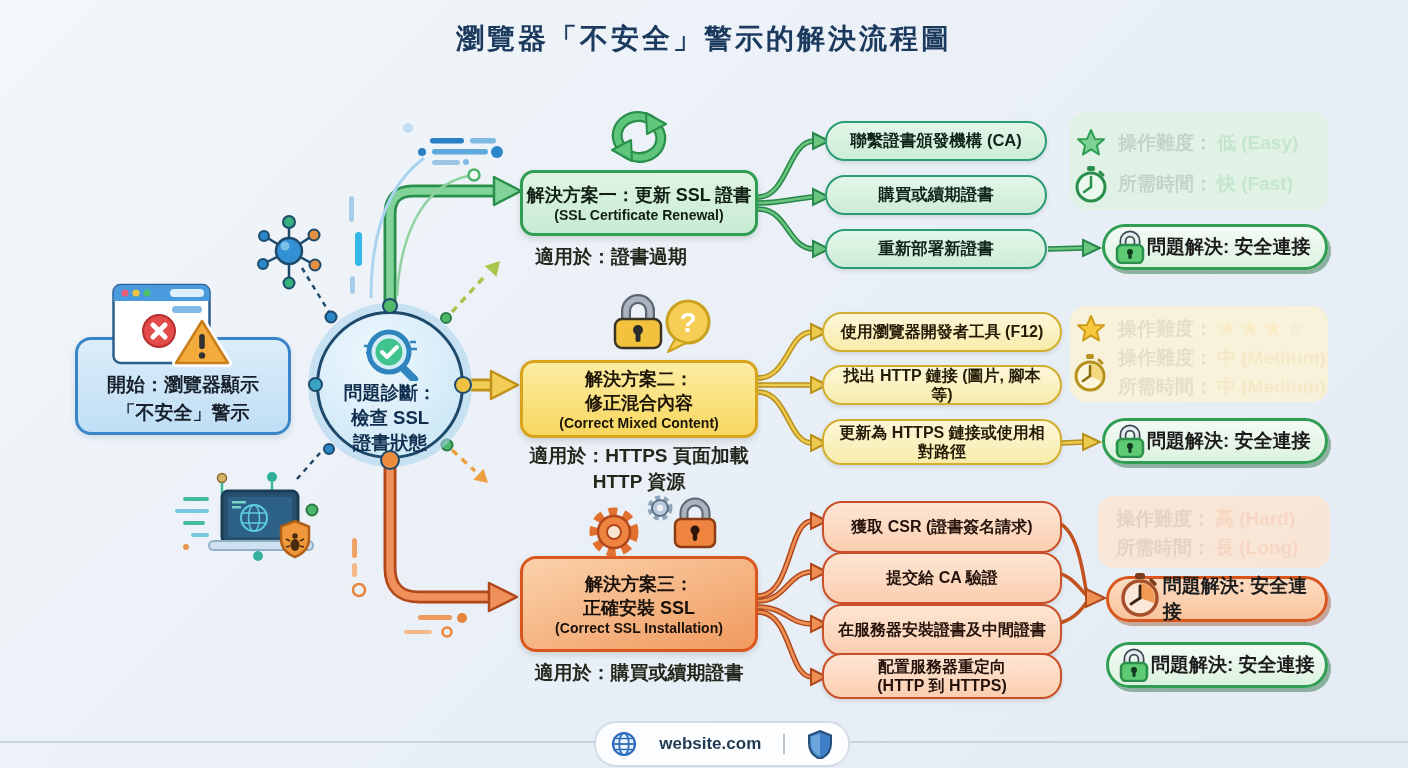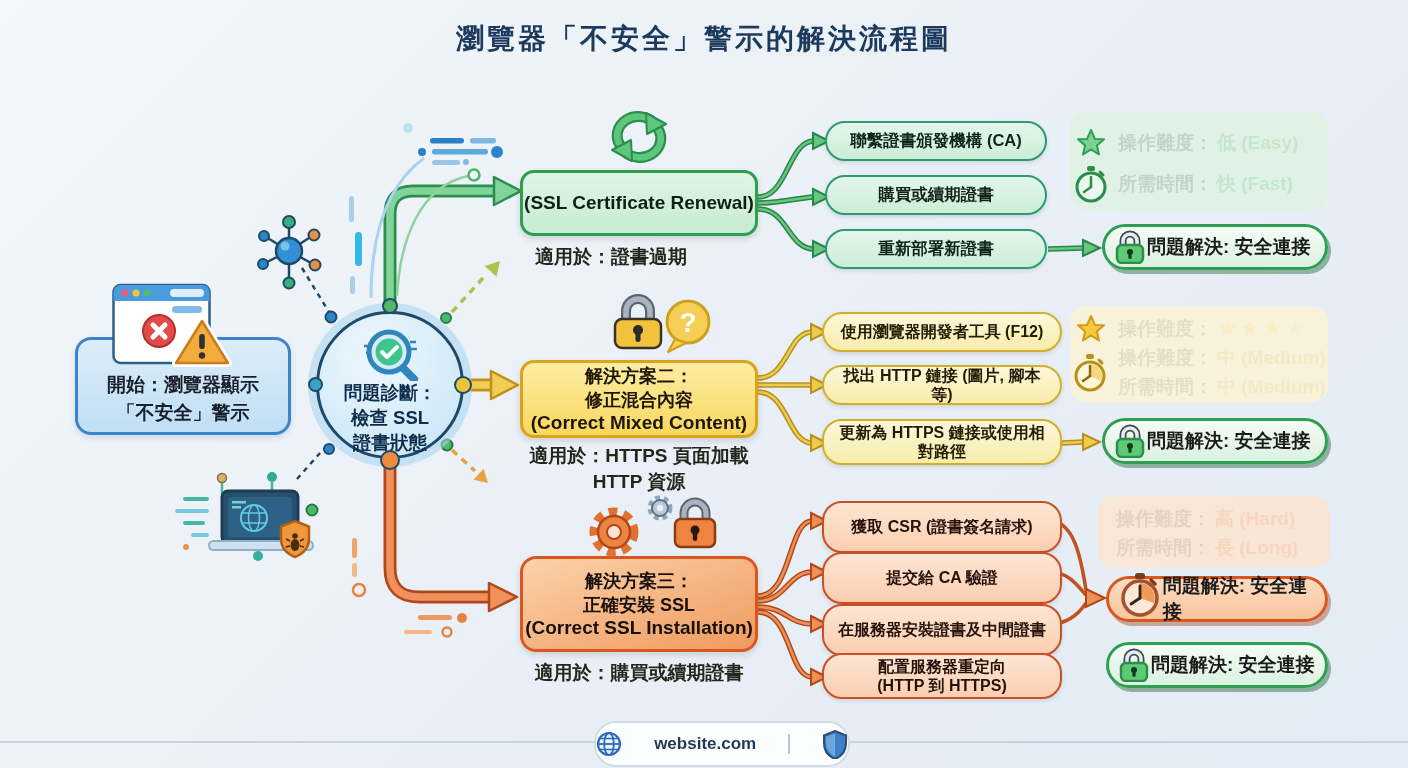--- a/index.html
+++ b/index.html
@@ -38,21 +38,21 @@
   }
   .conn-dot{border-radius:50%;z-index:3;border:2.5px solid #1d4a6b;box-sizing:border-box;}
   .sol-box{
     left:520px;width:238px;box-shadow:0 3px 6px rgba(60,80,60,.18);
     border-radius:14px;
   }
   .sol1{top:170px;height:66px;background:linear-gradient(180deg,#e0f4e4,#c7ebd2);border:3px solid #2f9e53;color:#101f14;}
   .sol2{top:360px;height:78px;background:linear-gradient(180deg,#fdeda3,#f8d75f);border:3px solid #d9a41d;color:#1d1505;}
   .sol3{top:556px;height:96px;background:linear-gradient(160deg,#fbd2ab,#f09a5e);border:3px solid #d9571e;color:#18100a;border-radius:16px;}
   .sol-t1{font-size:18px;white-space:nowrap;}
-  .sol-t2{font-size:19px;white-space:nowrap;}
+  .sol-t2{font-size:14px;white-space:nowrap;}
   .applies{
     font-size:19px;font-weight:bold;text-align:center;z-index:2;
     color:#21291c;white-space:nowrap;line-height:1.35;
   }
   
   .pill{
     display:flex;align-items:center;justify-content:center;text-align:center;
     font-weight:bold;border-radius:20px;z-index:2;box-sizing:border-box;
     box-shadow:0 2px 4px rgba(60,70,60,.15);line-height:1.2;padding:2px 10px;
   }
@@ -88,21 +88,21 @@
   .badge-orange{
     left:1106px;width:222px;
     background:linear-gradient(180deg,#fcdcc2,#f9c49c);border:3px solid #d9571e;
     box-shadow:3px 4px 0 rgba(150,62,22,.4);
   }
   
   .footer-line{left:0;right:0;top:741px;height:2px;background:#c9d4de;z-index:1;}
   .footer-pill{
     left:594px;top:721px;width:252px;height:42px;border-radius:22px;
     background:#fcfdfe;border:2px solid #d3dce6;display:flex;align-items:center;
-    justify-content:space-between;gap:22px;z-index:2;
+    justify-content:center;gap:22px;z-index:2;
   }
   .footer-site{font-size:17px;font-weight:bold;color:#1f3a52;}
   .footer-div{width:1.5px;height:20px;background:#b9c6d2;}
   svg{display:block;}
   .overlay{left:0;top:0;z-index:1;}
   .icon-layer{z-index:3;}
 </style>
 </head>
 <body>
 
@@ -319,20 +319,21 @@
 
 <svg class="abs icon-layer" style="left:594px;top:101px;" width="90" height="72">
   <path d="M26,44 A21,19 0 0 1 60,22" stroke="#2a8f4c" stroke-width="11" fill="none" stroke-linecap="round"></path>
   <path d="M64,28 A21,19 0 0 1 30,50" stroke="#2a8f4c" stroke-width="11" fill="none" stroke-linecap="round"></path>
   <path d="M26,44 A21,19 0 0 1 60,22" stroke="#5ec77c" stroke-width="6.5" fill="none" stroke-linecap="round"></path>
   <path d="M64,28 A21,19 0 0 1 30,50" stroke="#5ec77c" stroke-width="6.5" fill="none" stroke-linecap="round"></path>
   <polygon points="52,12 72,23 53,33" fill="#5ec77c" stroke="#2a8f4c" stroke-width="2" stroke-linejoin="round"></polygon>
   <polygon points="38,60 18,49 37,39" fill="#5ec77c" stroke="#2a8f4c" stroke-width="2" stroke-linejoin="round"></polygon>
 </svg>
 <div class="abs node sol-box sol1">
+  <span class="sol-t1">解決方案一：更新 SSL 證書</span>
   <span class="sol-t2">(SSL Certificate Renewal)</span>
 </div>
 <div class="abs applies" style="left:492px;top:244px;width:238px;">適用於：證書過期</div>
 <div class="abs pill pill-green" style="top:121px;">聯繫證書頒發機構 (CA)</div>
 <div class="abs pill pill-green" style="top:175px;">購買或續期證書</div>
 <div class="abs pill pill-green" style="top:229px;">重新部署新證書</div>
 
 <div class="abs panel panel-green"></div>
 <svg class="abs icon-layer" style="left:1076px;top:128px;" width="30" height="30">
   <polygon points="15,2 18.9,10.9 28,11.3 20.9,17.4 23,26.5 15,21.4 7,26.5 9.1,17.4 2,11.3 11.1,10.9" fill="#7ed194" stroke="#2f9e53" stroke-width="2" stroke-linejoin="round"></polygon>

